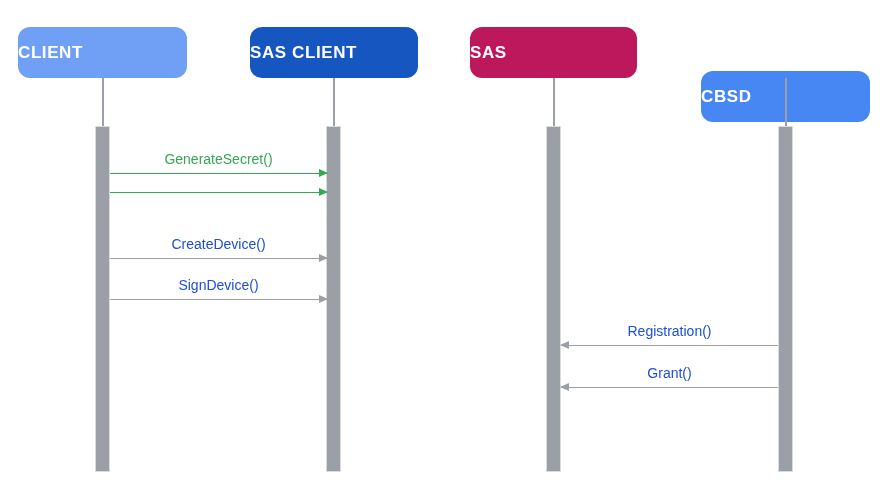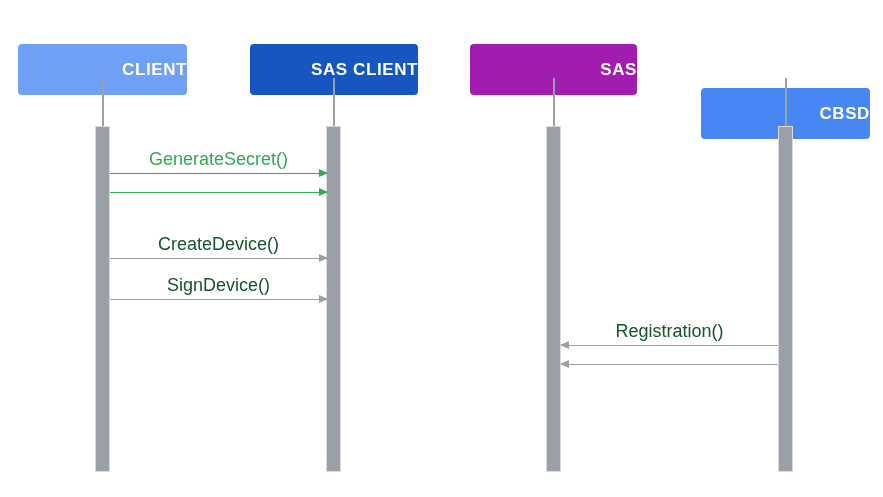--- a/index.html
+++ b/index.html
@@ -12,34 +12,34 @@
     width: 883px;
     height: 497px;
     background: #ffffff;
     font-family: "Liberation Sans", sans-serif;
     overflow: hidden;
   }
 
   
   .actor-box {
     position: absolute;
-    top: 44px;
+    top: 27px;
     height: 51px;
-    border-radius: 4px;
+    border-radius: 12px;
     display: flex;
     align-items: center;
-    justify-content: flex-end;
+    justify-content: flex-start;
     color: #ffffff;
     font-size: 17px;
     font-weight: bold;
     letter-spacing: 0.6px;
   }
   .box-client { left: 18px;  width: 169px; background: #6FA0F6; }
   .box-portal { left: 250px; width: 168px; background: #1656C0; }
-  .box-sas    { left: 470px; width: 167px; background: #a21caf; }
+  .box-sas    { left: 470px; width: 167px; background: #be185d; }
   .box-cbsd   { left: 701px; width: 169px; background: #4687F4; margin-top: 44px; }
 
   
   .lifeline {
     position: absolute;
     top: 78px;
     height: 48px;
     width: 2px;
     background: #9AA0A6;
   }
@@ -65,21 +65,21 @@
 
   
   .message {
     position: absolute;
     width: 217px;
   }
   .msg-left-group  { left: 110px; }
   .msg-right-group { left: 561px; }
   .msg-label {
     text-align: center;
-    font-size: 18px;
+    font-size: 14px;
     line-height: 18px;
     margin-bottom: 5px;
     white-space: nowrap;
   }
   .msg-line {
     position: relative;
     height: 0;
     border-top: 1.5px solid;
   }
   .arrowhead {
@@ -90,21 +90,21 @@
     border-top: 4.5px solid transparent;
     border-bottom: 4.5px solid transparent;
   }
   .dir-right .arrowhead { right: -1px; border-left: 9px solid; }
   .dir-left  .arrowhead { left: -1px;  border-right: 9px solid; }
 
   .msg-green .msg-label { color: #34A853; }
   .msg-green .msg-line  { border-top-color: #34A853; }
   .msg-green.dir-right .arrowhead { border-left-color: #34A853; }
 
-  .msg-gray .msg-label { color: #14532d; }
+  .msg-gray .msg-label { color: #1d4ed8; }
   .msg-gray .msg-line  { border-top-color: #9AA0A6; }
   .msg-gray.dir-right .arrowhead { border-left-color: #9AA0A6; }
   .msg-gray.dir-left  .arrowhead { border-right-color: #9AA0A6; }
 </style>
 </head>
 <body>
 
 <div class="canvas">
 
   <div class="actor-box box-client">
@@ -158,18 +158,19 @@
   </div>
 
   <div class="message msg-left-group msg-gray dir-right" style="top:276px;">
     <div class="msg-label">SignDevice()</div>
     <div class="msg-line">
       <span class="arrowhead"></span>
     </div>
   </div>
 
   <div class="message msg-right-group msg-gray dir-left" style="top:364px;">
+    <div class="msg-label">Grant()</div>
     <div class="msg-line">
       <span class="arrowhead"></span>
     </div>
   </div>
 
 </div>
 
 </body></html>

